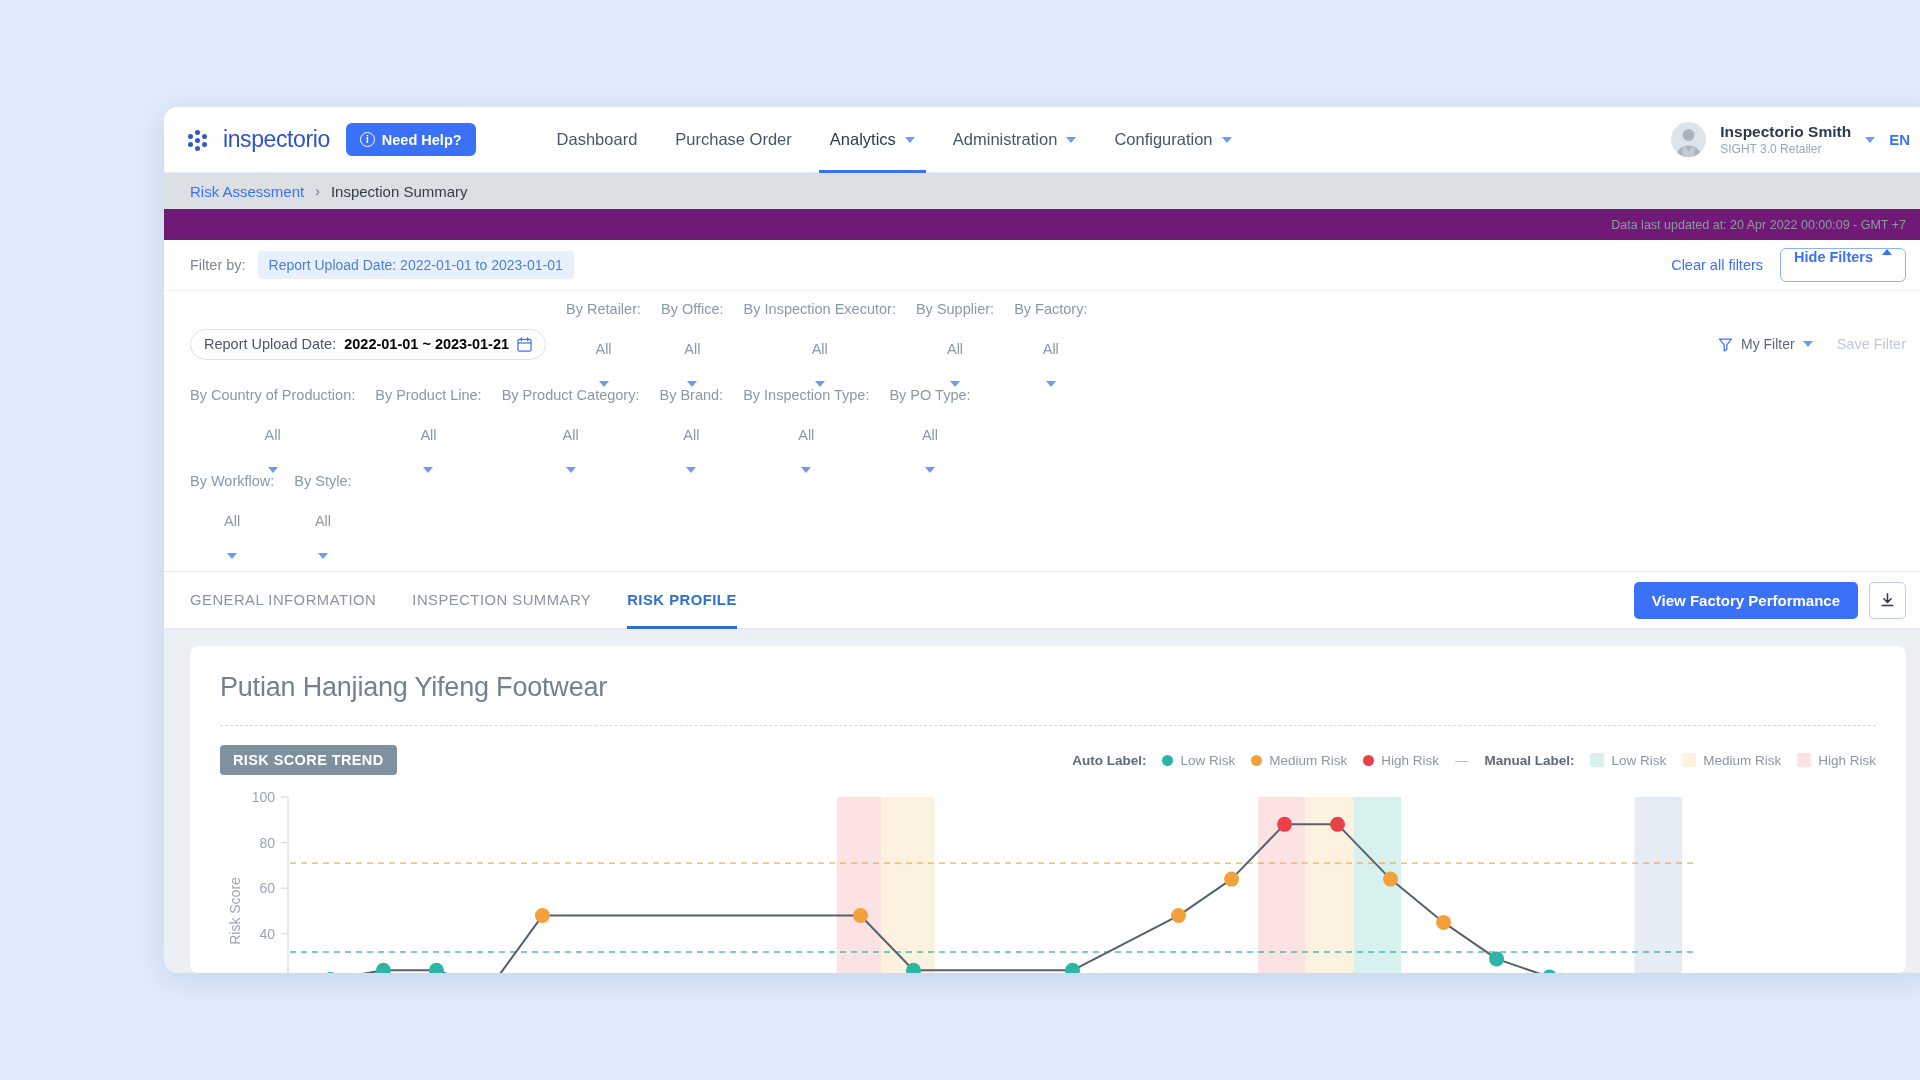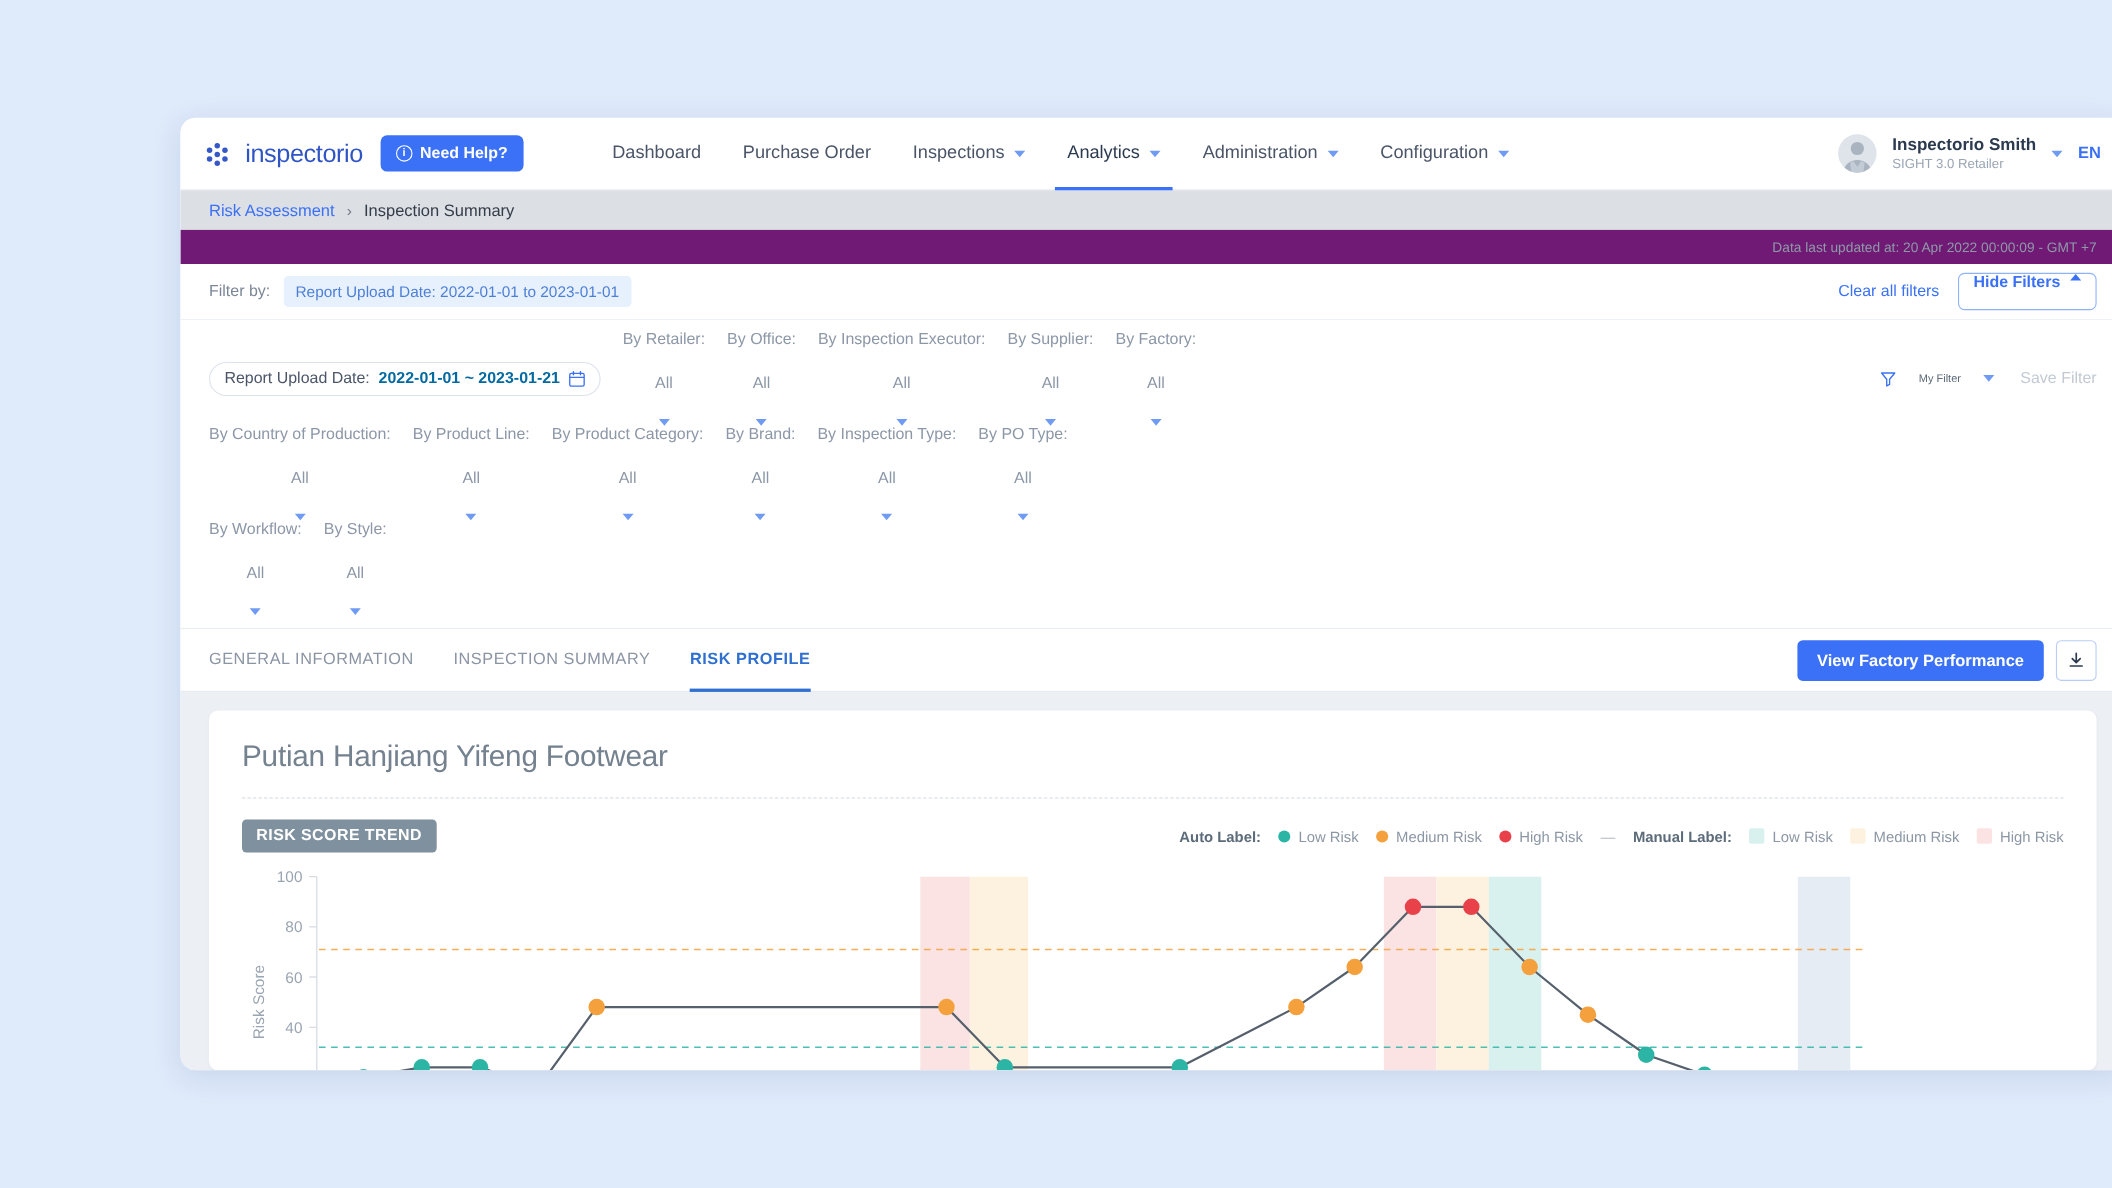--- a/index.html
+++ b/index.html
@@ -172,33 +172,33 @@
     border: 1px solid #dde3ec;
     border-radius: 17px;
     height: 31px;
     padding: 0 13px;
     display: flex; align-items: center; gap: 8px;
     font-size: 14.5px;
     color: #4a5568;
     cursor: pointer;
     white-space: nowrap;
   }
-  .date-pill .val { color: #0369a1; font-weight: 700; }
+  .date-pill .val { color: #000000; font-weight: 700; }
   .cal-icon { width: 15px; height: 15px; display:block; }
   .fdrop {
     display: flex; align-items: center; gap: 24px;
     font-size: 14.5px; color: #8c97a7; cursor: pointer;
     white-space: nowrap;
     flex-direction: column;
   }
   .fdrop .fval { color: #8c97a7; }
   .fr-right { margin-left: auto; display: flex; align-items: center; gap: 24px; }
   .my-filter {
-    display: flex; align-items: center; gap: 20px;
-    font-size: 10px; color: #5b6878; cursor: pointer;
+    display: flex; align-items: center; gap: 8px;
+    font-size: 14px; color: #5b6878; cursor: pointer;
   }
   .save-filter { font-size: 14.5px; color: #c3cad4; cursor: default; }
 
   
   .tabs-row {
     background: #fff;
     height: 57px;
     display: flex; align-items: center;
     padding: 0 26px;
     border-bottom: 1px solid #e4e9f0;
@@ -300,24 +300,20 @@
       <i class="info-circle">i</i>
       <span>Need Help?</span>
     </button>
 
     <div class="nav-items">
       <div class="nav-item">
         <span>Dashboard</span>
       </div>
       <div class="nav-item">
         <span>Purchase Order</span>
-      </div>
-      <div class="nav-item">
-        <span>Inspections</span>
-        <span class="caret"></span>
       </div>
       <div class="nav-item active">
         <span>Analytics</span>
         <span class="caret"></span>
       </div>
       <div class="nav-item">
         <span>Administration</span>
         <span class="caret"></span>
       </div>
       <div class="nav-item">

